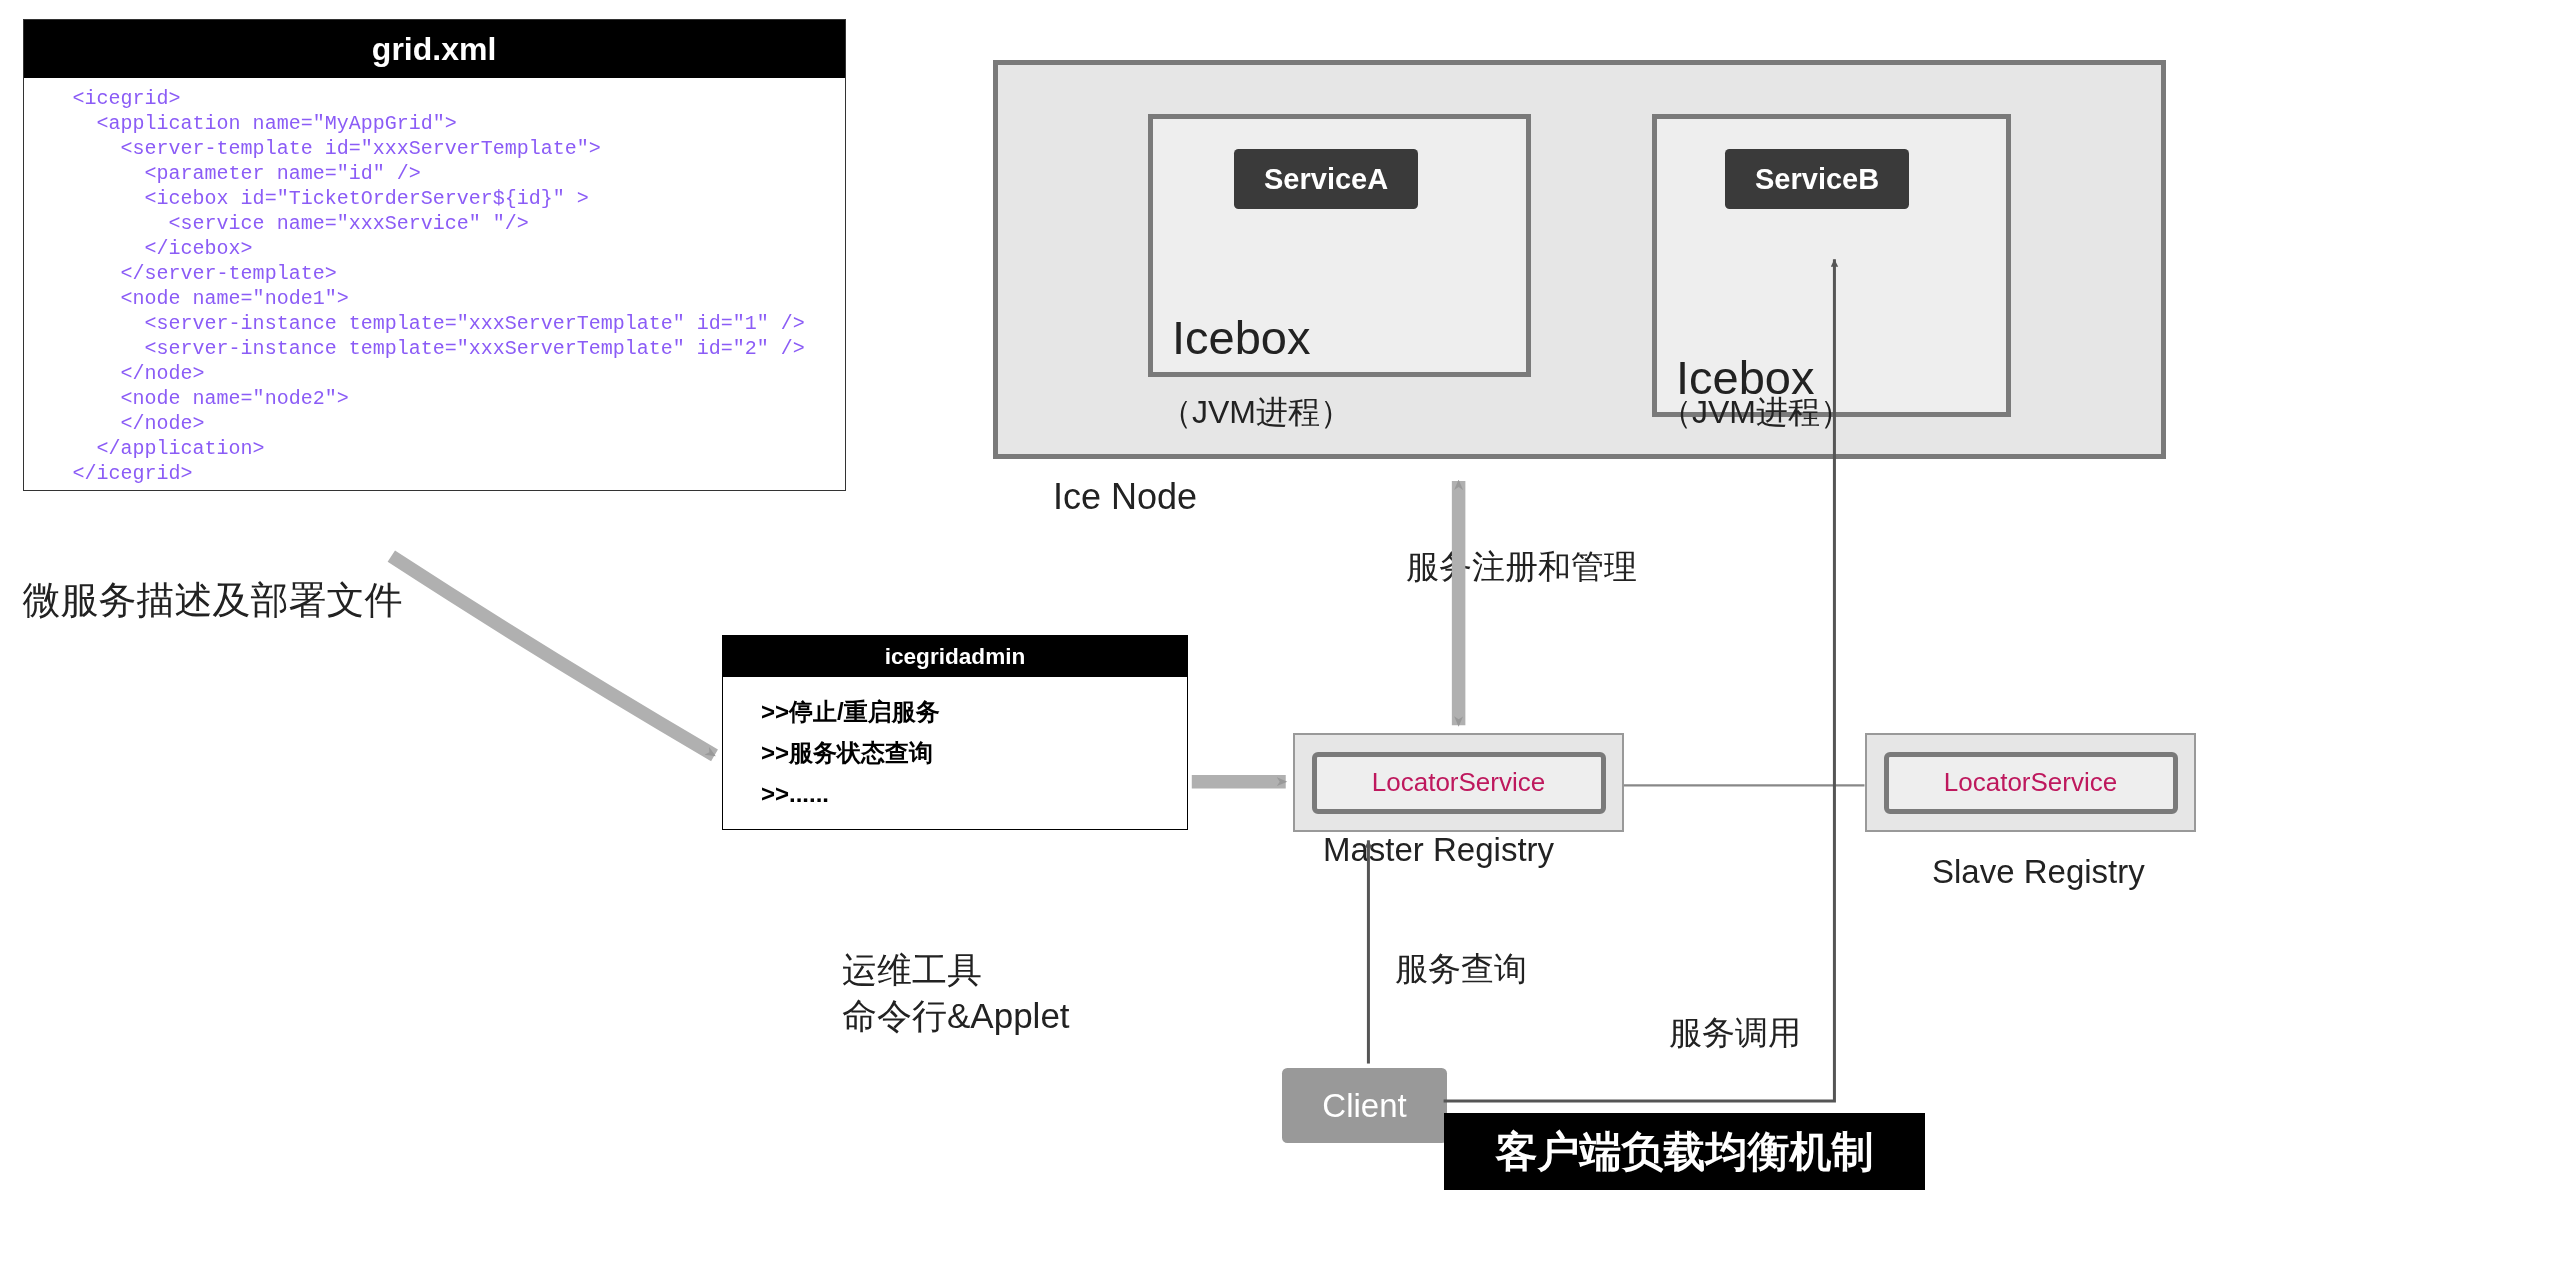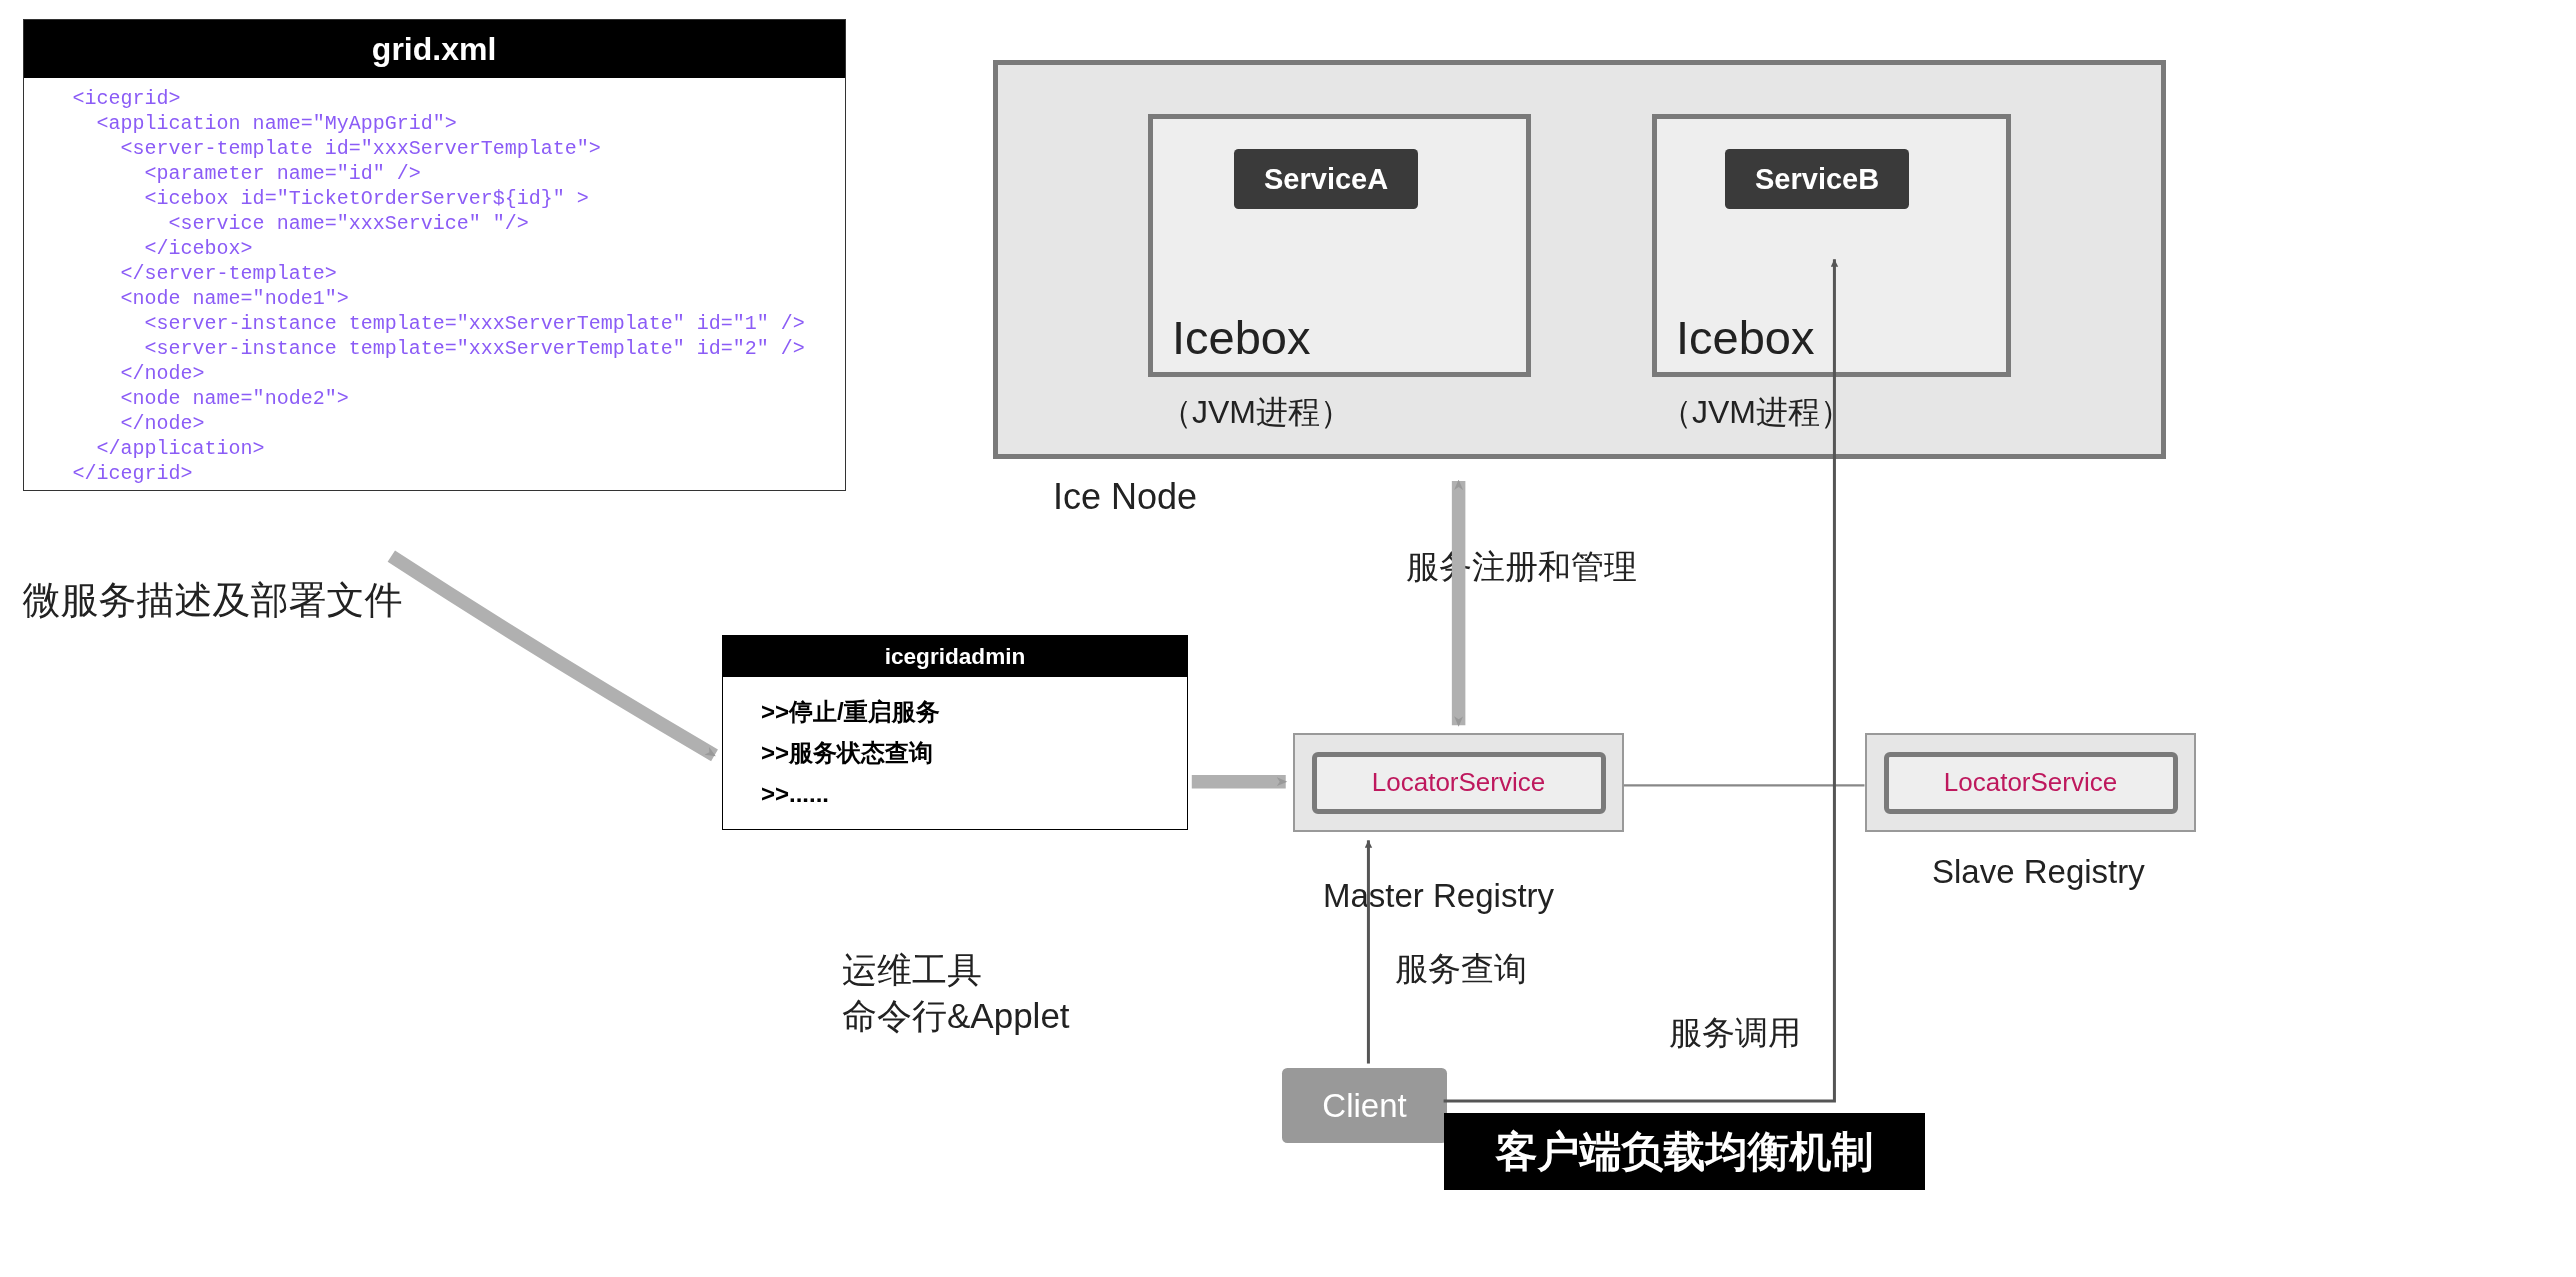--- a/index.html
+++ b/index.html
@@ -25,38 +25,38 @@
     .admin-body { background: #fff; padding: 15px 38px; font-size: 24px; font-weight: bold; color: #000; line-height: 1.7; }
     .admin-caption { left: 842px; top: 947px; font-size: 35px; color: #222; line-height: 1.3; }
     
     
     .ice-node { left: 993px; top: 60px; width: 1173px; height: 399px; background: #e6e6e6; border: 5.3px solid #7a7a7a; }
     .ice-node-label { left: 1053px; top: 476px; font-size: 36px; color: #222; }
     
     
     .icebox { position: absolute; border: 5.3px solid #7a7a7a; background: #eee; }
     .icebox1 { left: 150px; top: 49px; width: 383px; height: 263px; }
-    .icebox2 { left: 654px; top: 49px; width: 359px; height: 263px; }
+    .icebox2 { left: 654px; top: 49px; width: 359px; height: 303px; }
     .icebox-title { position: absolute; left: 19px; bottom: 7.5px; font-size: 47px; color: #222; }
     .jvm-label { position: absolute; font-size: 32px; color: #222; }
     .jvm1 { left: 162px; top: 326px; }
     .jvm2 { left: 662px; top: 326px; }
     
     
     .service-box { position: absolute; background: #3a3a3a; color: #fff; font-size: 29px; font-weight: bold; padding: 13.5px 30px; border-radius: 4.5px; }
     .service-a { left: 81px; top: 30px; }
     .service-b { left: 68px; top: 30px; }
     
     
     .registry { position: absolute; background: #e6e6e6; border: 2.3px solid #999; padding: 16.5px; }
     .master-reg { left: 1293px; top: 733px; width: 331px; }
     .slave-reg { left: 1865px; top: 733px; width: 331px; }
     .locator-box { background: #eee; border: 5.3px solid #7a7a7a; border-radius: 6px; padding: 10.5px 15px; font-size: 26px; color: #be185d; text-align: center; }
     .reg-label { position: absolute; font-size: 33px; color: #222; }
-    .master-label { left: 1323px; top: 877px; }
+    .master-label { left: 1323px; top: 831px; }
     .slave-label { left: 1932px; top: 853px; }
     
     
     .client-box { left: 1282px; top: 1068px; width: 165px; height: 75px; background: #999; color: #fff; font-size: 33px; display: flex; align-items: center; justify-content: center; border-radius: 5.3px; }
     
     
     .black-bar { left: 1444px; top: 1113px; width: 481px; background: #000; color: #fff; font-size: 42px; font-weight: bold; padding: 10.5px 15px; text-align: center; }
     
     
     .annot { position: absolute; font-size: 33px; color: #222; }

